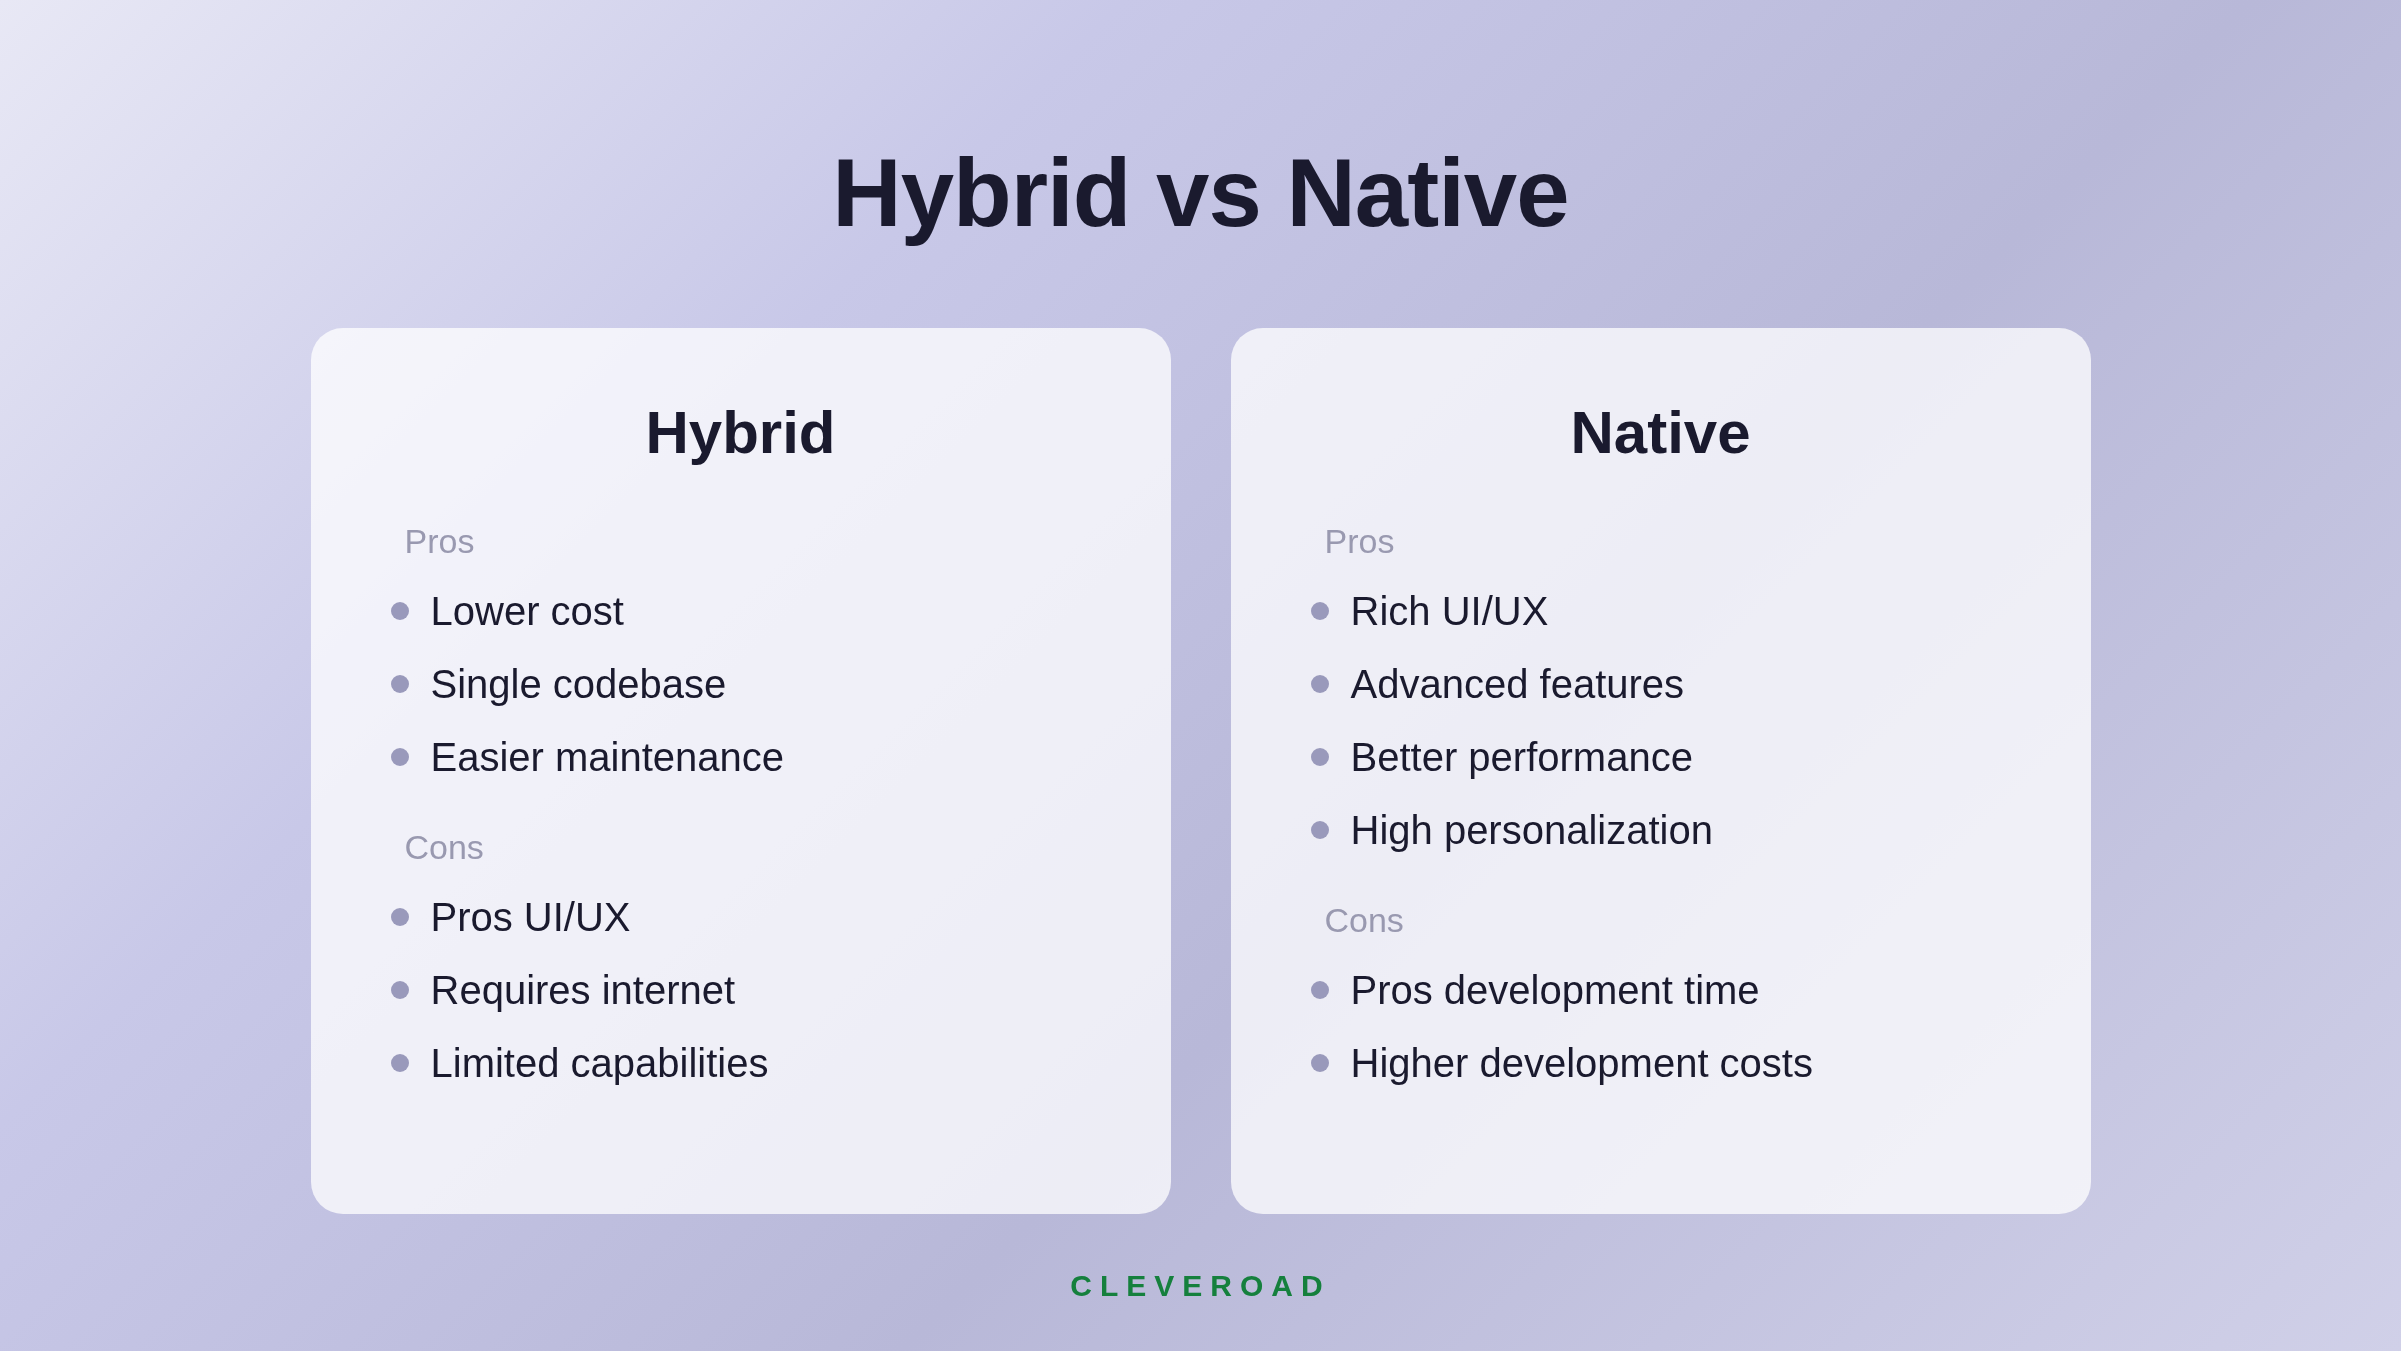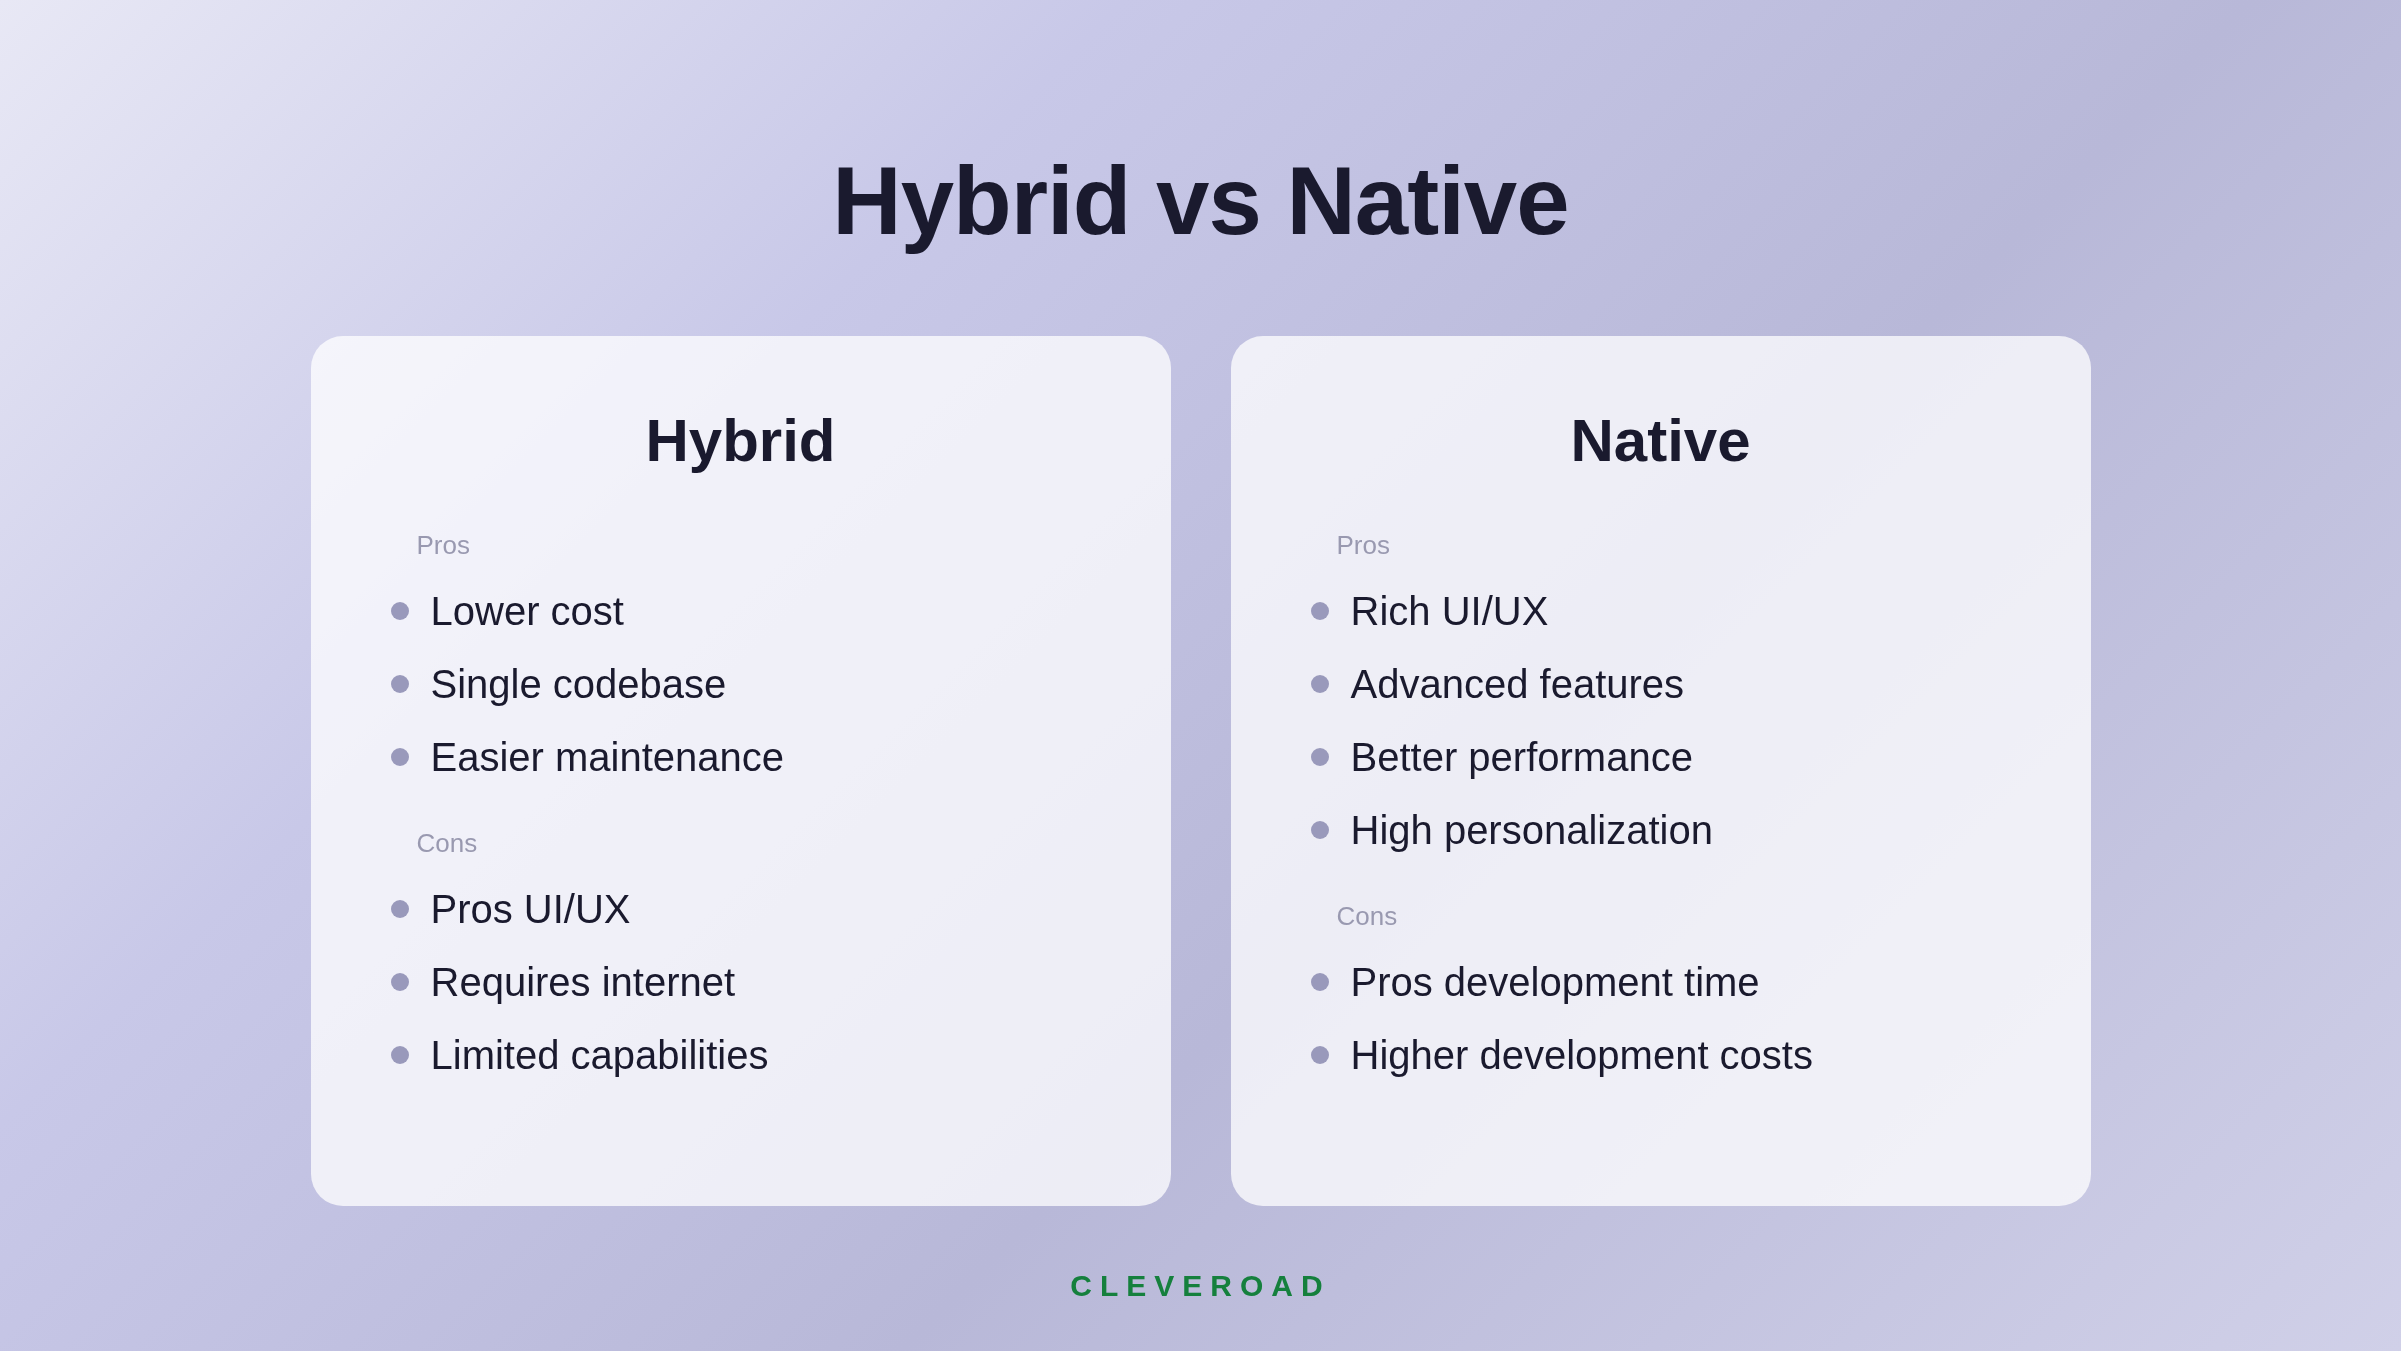--- a/index.html
+++ b/index.html
@@ -44,25 +44,25 @@
 
     .card-title {
       font-size: 60px;
       font-weight: 700;
       color: #1a1a2e;
       text-align: center;
       margin-bottom: 55px;
     }
 
     .section-label {
-      font-size: 26px;
+      font-size: 34px;
       color: #9999b0;
       font-weight: 400;
       margin-bottom: 28px;
-      margin-left: 26px;
+      margin-left: 14px;
     }
 
     .bullet-list {
       list-style: none;
       margin-bottom: 48px;
     }
 
     .bullet-list li {
       display: flex;
       align-items: center;

